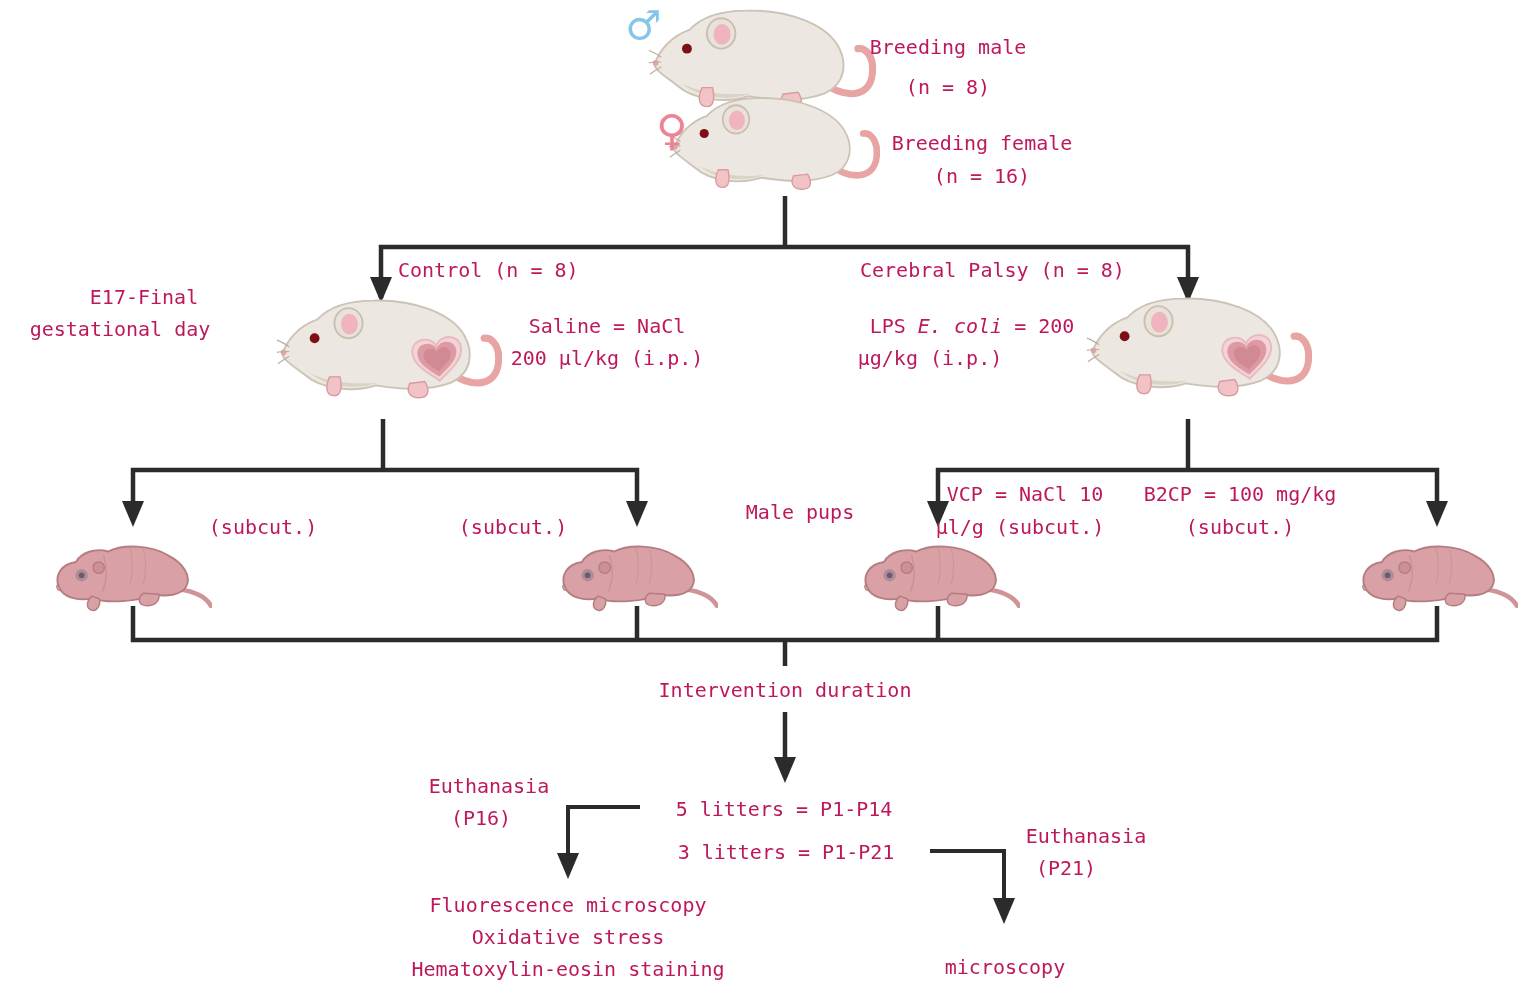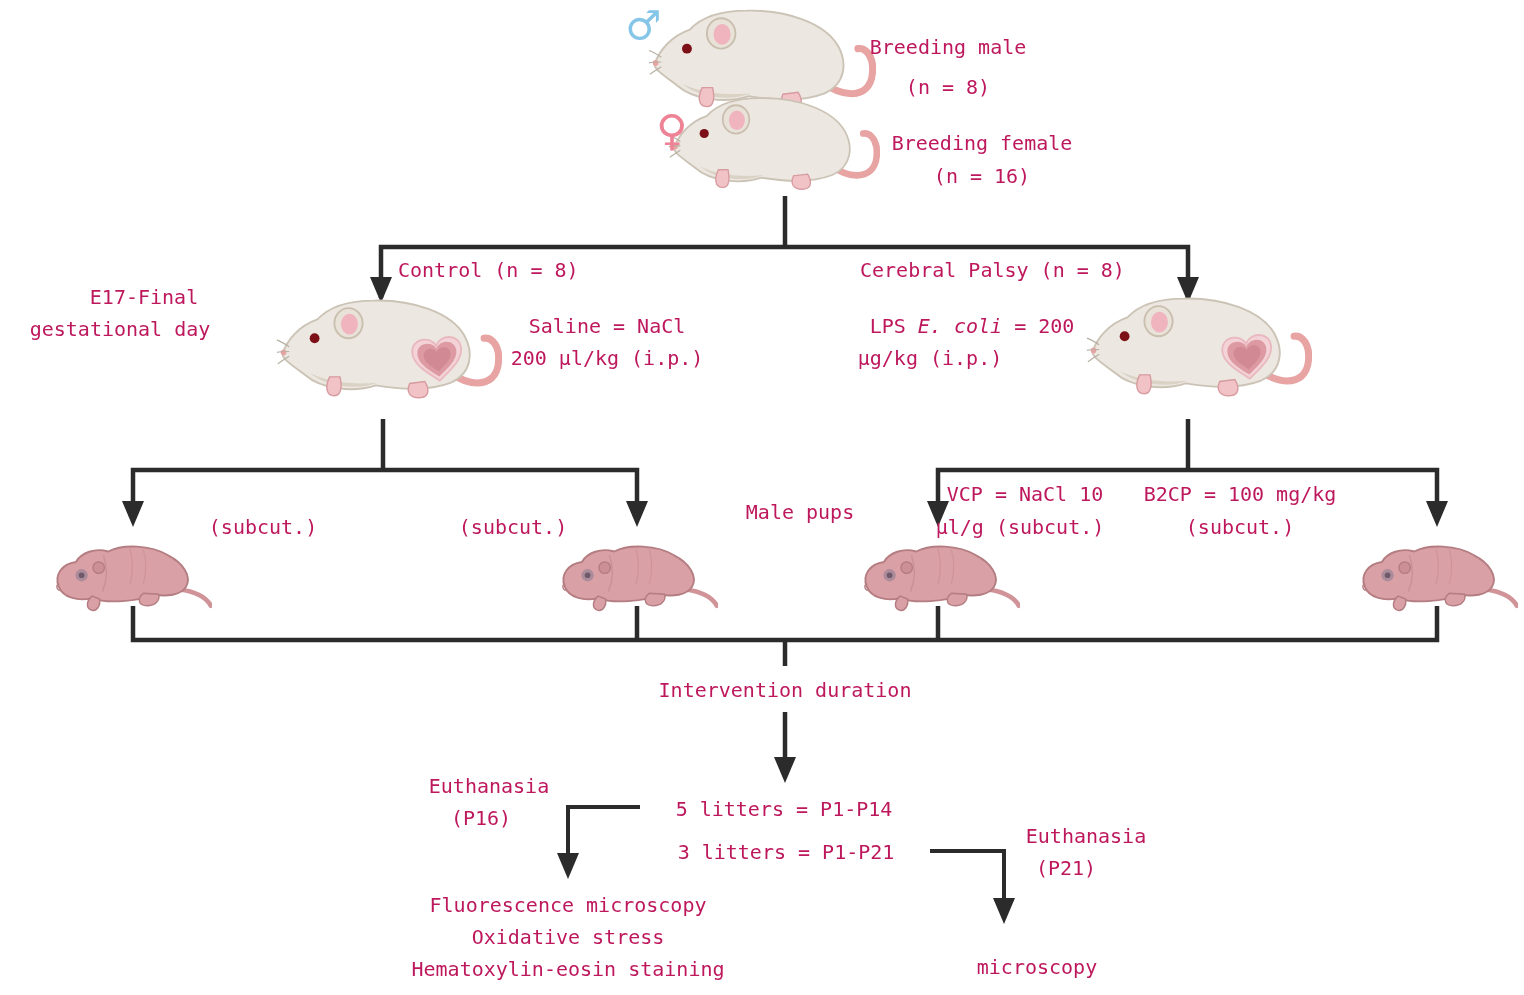--- a/index.html
+++ b/index.html
@@ -158,15 +158,15 @@
   <div class="t" style="left:784px;top:793px;">5 litters = P1-P14</div>
   <div class="t" style="left:786px;top:836px;">3 litters = P1-P21</div>
 
   <div class="t" style="left:1086px;top:820px;">Euthanasia</div>
   <div class="t" style="left:1066px;top:852px;">(P21)</div>
 
   <div class="t" style="left:568px;top:889px;">Fluorescence microscopy</div>
   <div class="t" style="left:568px;top:953px;">Hematoxylin-eosin staining</div>
   <div class="t" style="left:568px;top:921px;">Oxidative stress</div>
 
-  <div class="t" style="left:1005px;top:951px;margin-left:32px;">microscopy</div>
+  <div class="t" style="left:1005px;top:951px;">microscopy</div>
 
 </div>
 
 </body></html>

